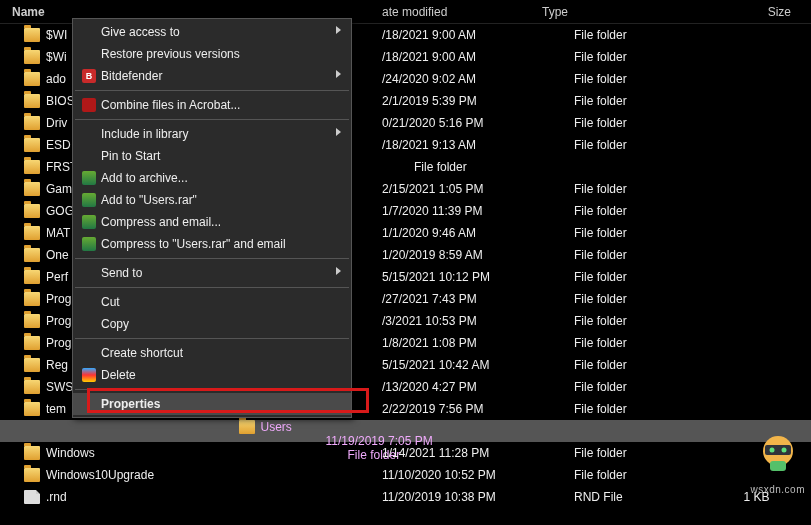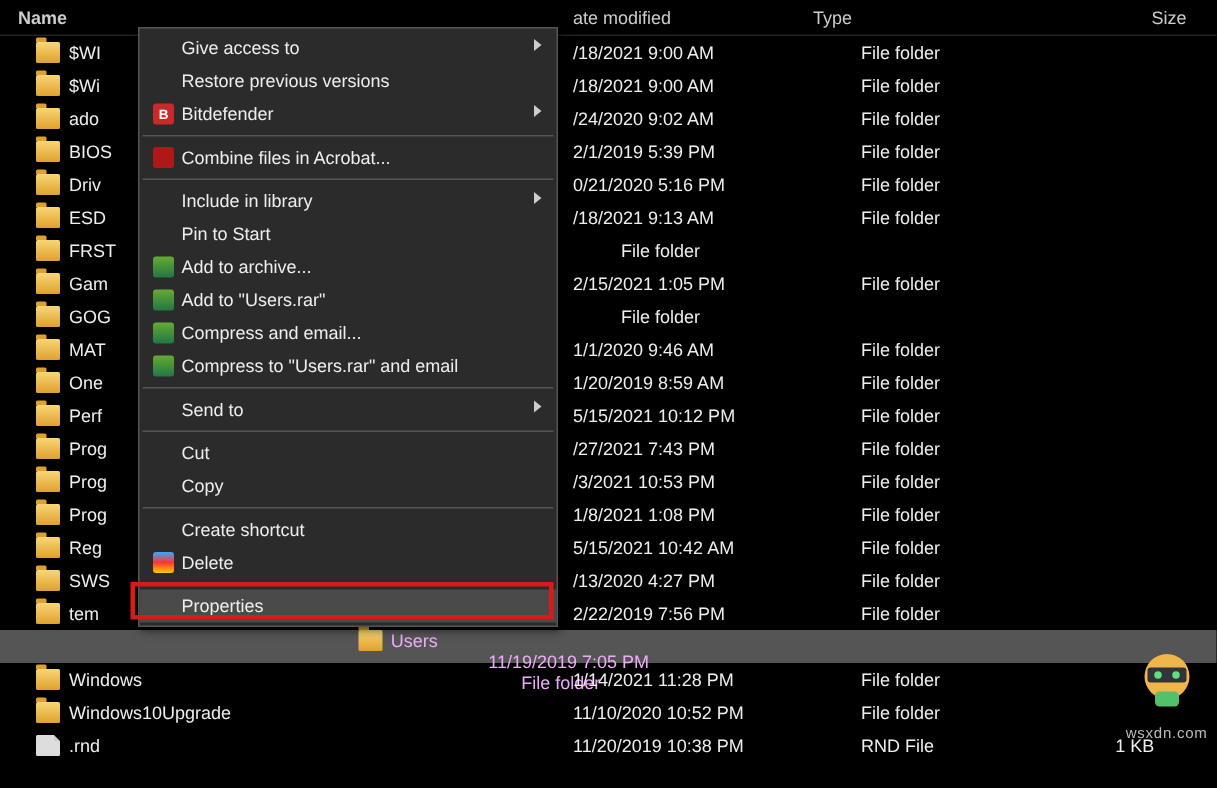--- a/index.html
+++ b/index.html
@@ -70,21 +70,21 @@
     content:"";
     position:absolute;
     top:0;right:0;
     border-top:4px solid #000;
     border-left:4px solid #ccc;
   }
 
   
   .context-menu {
     position: absolute;
-    left: 92px;
+    left: 72px;
     top: 18px;
     width: 280px;
     background: #2b2b2b;
     border: 1px solid #555;
     box-shadow: 2px 2px 6px rgba(0,0,0,.6);
     padding: 2px 0;
     font-size: 12px;
     color: #eee;
   }
   .menu-item {
@@ -103,20 +103,21 @@
     position:absolute; right:10px; top:5px;
     border-left:5px solid #ccc;
     border-top:4px solid transparent;
     border-bottom:4px solid transparent;
   }
   .menu-sep {
     height:1px; background:#555; margin:3px 2px;
   }
   .menu-item.highlight {
     background:#4a4a4a;
+    font-weight:bold;
   }
   .red-box {
     position:absolute;
     border: 3px solid #d81a1a;
     pointer-events:none;
   }
   .ic-sq { width:14px;height:14px;border-radius:2px;display:inline-block; }
   .ic-bit { background:#c82a2a;color:#fff;font-weight:bold;font-size:9px;line-height:14px;text-align:center;}
   .ic-acro { background:#b01818;color:#fff;font-size:9px;line-height:14px;text-align:center;}
   .ic-rar { background:linear-gradient(#6a3,#274);}
@@ -218,20 +219,21 @@
         </div>
         <div class="cell-date">2/15/2021 1:05 PM</div>
         <div class="cell-type">File folder</div>
         <div class="cell-size"></div>
       </div>
       <div class="row">
         <div class="cell-name">
           <span class="folder-icon"></span>
           <span>GOG</span>
         </div>
+        <div class="cell-date">1/7/2020 11:39 PM</div>
         <div class="cell-type">File folder</div>
         <div class="cell-size"></div>
       </div>
       <div class="row">
         <div class="cell-name">
           <span class="folder-icon"></span>
           <span>MAT</span>
         </div>
         <div class="cell-date">1/1/2020 9:46 AM</div>
         <div class="cell-type">File folder</div>

